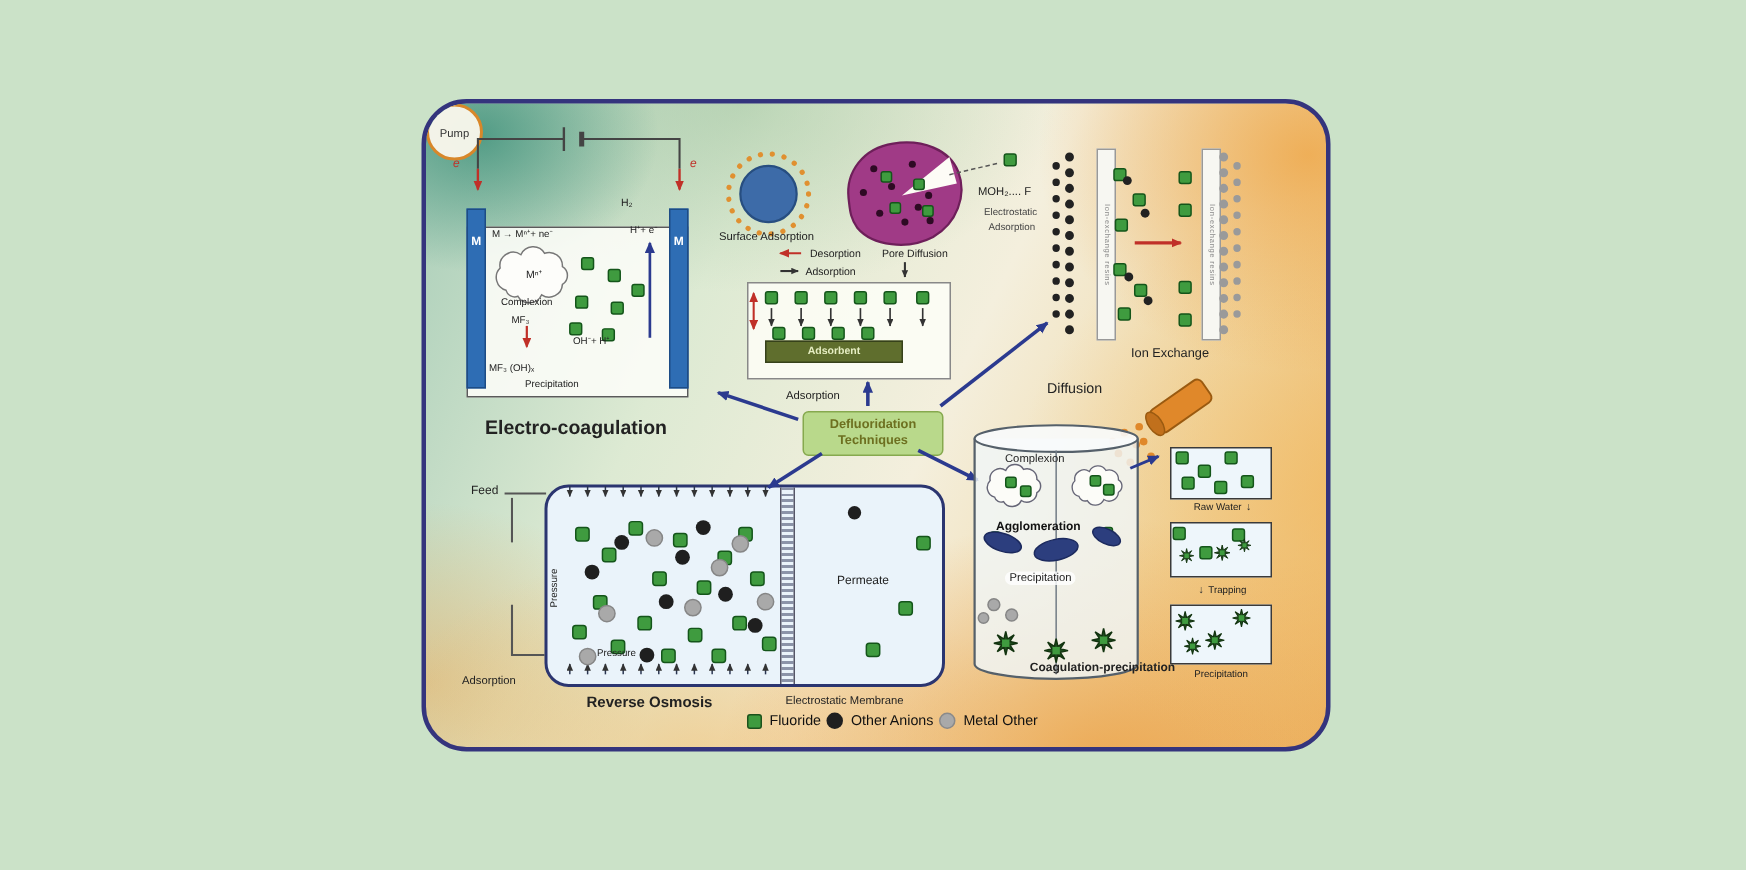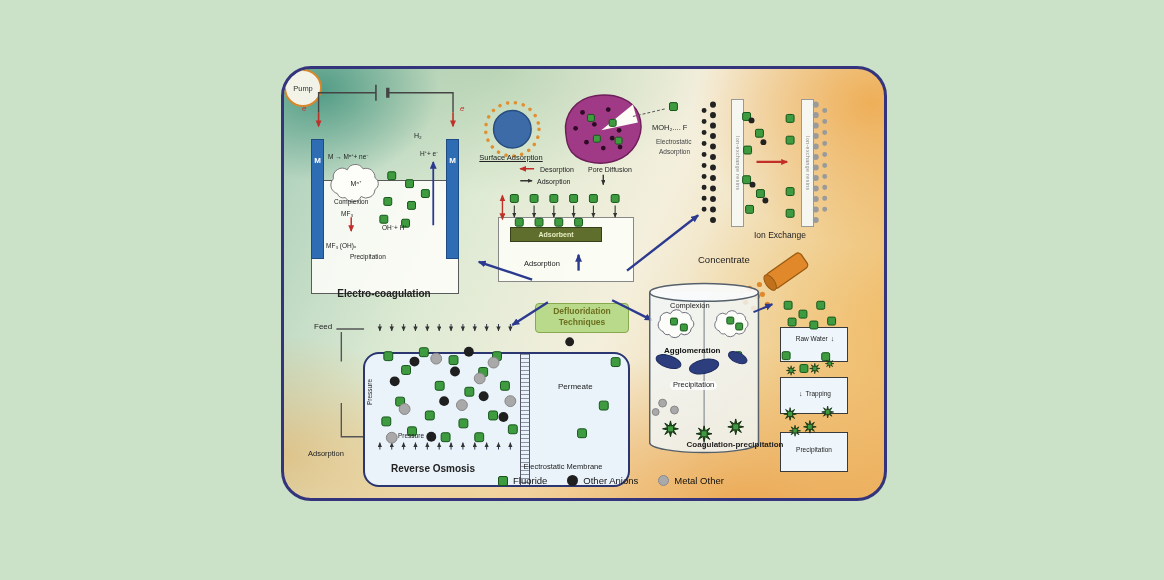--- a/index.html
+++ b/index.html
@@ -15,21 +15,21 @@
     background:
       radial-gradient(170px 130px at 6% 5%, rgba(72,150,128,0.9), rgba(72,150,128,0) 70%),
       radial-gradient(300px 180px at 35% 0%, rgba(150,190,150,0.45), rgba(150,190,150,0) 70%),
       radial-gradient(250px 200px at 98% 8%, rgba(238,160,60,0.75), rgba(238,160,60,0) 72%),
       radial-gradient(300px 260px at 103% 60%, rgba(242,185,95,0.7), rgba(242,185,95,0) 75%),
       radial-gradient(340px 220px at 75% 103%, rgba(235,155,60,0.75), rgba(235,155,60,0) 75%),
       radial-gradient(300px 200px at 30% 104%, rgba(240,190,110,0.65), rgba(240,190,110,0) 75%),
       radial-gradient(200px 160px at 0% 90%, rgba(230,170,90,0.55), rgba(230,170,90,0) 75%),
       linear-gradient(115deg, #a8cdb8 0%, #ddead3 30%, #f4efdd 55%, #f0d9a8 78%, #ecb96e 100%);
   }
-  .box { position:absolute; z-index:1;margin-top:29px; }
+  .box { position:absolute; z-index:1; }
   .overlay { position:absolute; left:0; top:0; width:100%; height:100%; z-index:2; }
   .lbl { position:absolute; z-index:4; color:#222; white-space:nowrap; line-height:1.15; font-size:7px; }
   .bold { font-weight:bold; }
   .ctr { text-align:center; }
   .red { color:#c03028; font-style:italic; }
 
   .ec-cell { left:27px; top:82px; width:148px; height:114px; border:1.5px solid #5a5a5a; background:rgba(253,253,248,0.88); }
   .electrode { position:absolute; z-index:2; width:13px; background:#2e6db4; border:1px solid #1d4c85; color:#fff; font-size:8px; font-weight:bold; text-align:center; padding-top:16px; }
   .electrode.l { left:27px; top:70px; height:120px; }
   .electrode.r { left:162px; top:70px; height:120px; }
@@ -50,21 +50,21 @@
     display:flex; align-items:center; justify-content:center; font-size:7.5px; color:#333; z-index:3; }
 
   .cp-box { background:#eef6fb; border:1.5px solid #3a3a3a; }
   .cp-1 { left:496px; top:229px; width:68px; height:35px; }
   .cp-2 { left:496px; top:279px; width:68px; height:37px; }
   .cp-3 { left:496px; top:334px; width:68px; height:40px; }
   .pill { background:rgba(255,255,255,0.8); padding:0 3px; border-radius:6px; }
   .rowflex { display:flex; align-items:center; justify-content:center; gap:3px; }
   .dn { color:#333; font-size:7px; font-style:normal; }
 
-  .legend { position:absolute; z-index:4; left:214px; top:406px; display:flex; align-items:center; gap:20px; font-size:9.5px; color:#111; }
+  .legend { position:absolute; z-index:4; left:214px; top:406px; display:flex; align-items:center; gap:4px; font-size:9.5px; color:#111; }
   .legend .item { display:flex; align-items:center; gap:5px; }
   .sw-sq { width:10px; height:10px; background:#3f9b3f; border:1.5px solid #1c521c; border-radius:2px; }
   .sw-bk { width:11px; height:11px; border-radius:50%; background:#1f1f1f; }
   .sw-gy { width:11px; height:11px; border-radius:50%; background:#a9a9a9; border:1px solid #8a8a8a; }
 
   .vert { writing-mode:vertical-rl; transform:rotate(180deg); }
 </style>
 </head>
 <body>
 
@@ -390,43 +390,43 @@
   <div class="lbl red" style="left:176px;top:35px;font-size:8px;">e</div>
   <div class="lbl" style="left:44px;top:84px;font-size:6.5px;">M → Mⁿ⁺+ ne⁻</div>
   <div class="lbl" style="left:130px;top:63px;">H₂</div>
   <div class="lbl" style="left:136px;top:81px;font-size:6.5px;">H⁺+ e⁻</div>
   <div class="lbl ctr" style="left:52px;top:111px;width:40px;">Mⁿ⁺</div>
   <div class="lbl" style="left:50px;top:129px;font-size:6.5px;">Complexion</div>
   <div class="lbl" style="left:57px;top:141px;font-size:6.5px;">MF₃</div>
   <div class="lbl" style="left:98px;top:155px;font-size:6.5px;">OH⁻+ H⁺</div>
   <div class="lbl" style="left:42px;top:173px;font-size:6.5px;">MF₃ (OH)ₓ</div>
   <div class="lbl" style="left:66px;top:184px;font-size:6.5px;">Precipitation</div>
-  <div class="lbl bold ctr" style="left:25px;top:219px;width:150px;font-size:10px;">Electro-coagulation</div>
-
-  <div class="lbl ctr" style="left:181px;top:85px;width:92px;font-size:7.5px;text-decoration:underline;">Surface Adsorption</div>
+  <div class="lbl bold ctr" style="left:25px;top:209px;width:150px;font-size:13px;">Electro-coagulation</div>
+
+  <div class="lbl ctr" style="left:181px;top:85px;width:92px;font-size:7.5px;">Surface Adsorption</div>
 
   <div class="lbl" style="left:256px;top:97px;">Desorption</div>
   <div class="lbl" style="left:304px;top:97px;">Pore Diffusion</div>
   <div class="lbl" style="left:253px;top:109px;">Adsorption</div>
   <div class="lbl" style="left:368px;top:55px;font-size:7.5px;">MOH₂.... F</div>
   <div class="lbl" style="left:372px;top:69px;font-size:6.5px;color:#444;">Electrostatic</div>
   <div class="lbl" style="left:375px;top:79px;font-size:6.5px;color:#444;">Adsorption</div>
   <div class="lbl" style="left:240px;top:191px;font-size:7.5px;">Adsorption</div>
 
   <div class="lbl ctr" style="left:436px;top:162px;width:120px;font-size:8.5px;">Ion Exchange</div>
 
   <div class="lbl" style="left:30px;top:253px;font-size:8px;">Feed</div>
   <div class="lbl vert" style="left:82px;top:290px;height:46px;font-size:6.5px;">Pressure</div>
   <div class="lbl" style="left:114px;top:363px;font-size:6.5px;">Pressure</div>
   <div class="lbl" style="left:274px;top:313px;font-size:8px;">Permeate</div>
   <div class="lbl" style="left:24px;top:381px;font-size:7.5px;">Adsorption</div>
   <div class="lbl bold ctr" style="left:89px;top:394px;width:120px;font-size:10px;">Reverse Osmosis</div>
   <div class="lbl ctr" style="left:214px;top:394px;width:130px;font-size:7.5px;">Electrostatic Membrane</div>
 
-  <div class="lbl" style="left:414px;top:186px;font-size:9.5px;color:#222;">Concentrate</div>
+  <div class="lbl" style="left:414px;top:186px;font-size:9.5px;color:#222;">Diffusion</div>
   <div class="lbl" style="left:386px;top:233px;font-size:7.5px;">Complexion</div>
   <div class="lbl bold" style="left:380px;top:277px;font-size:8px;color:#111;">Agglomeration</div>
   <div class="lbl pill" style="left:386px;top:312px;font-size:7.5px;">Precipitation</div>
   <div class="lbl rowflex" style="left:498px;top:266px;width:66px;font-size:6.5px;">
     <span>Raw Water</span>
       <span class="dn">↓</span>
   </div>
   <div class="lbl rowflex" style="left:500px;top:321px;width:62px;font-size:6.5px;">
     <span class="dn">↓</span>
       <span>Trapping</span>

